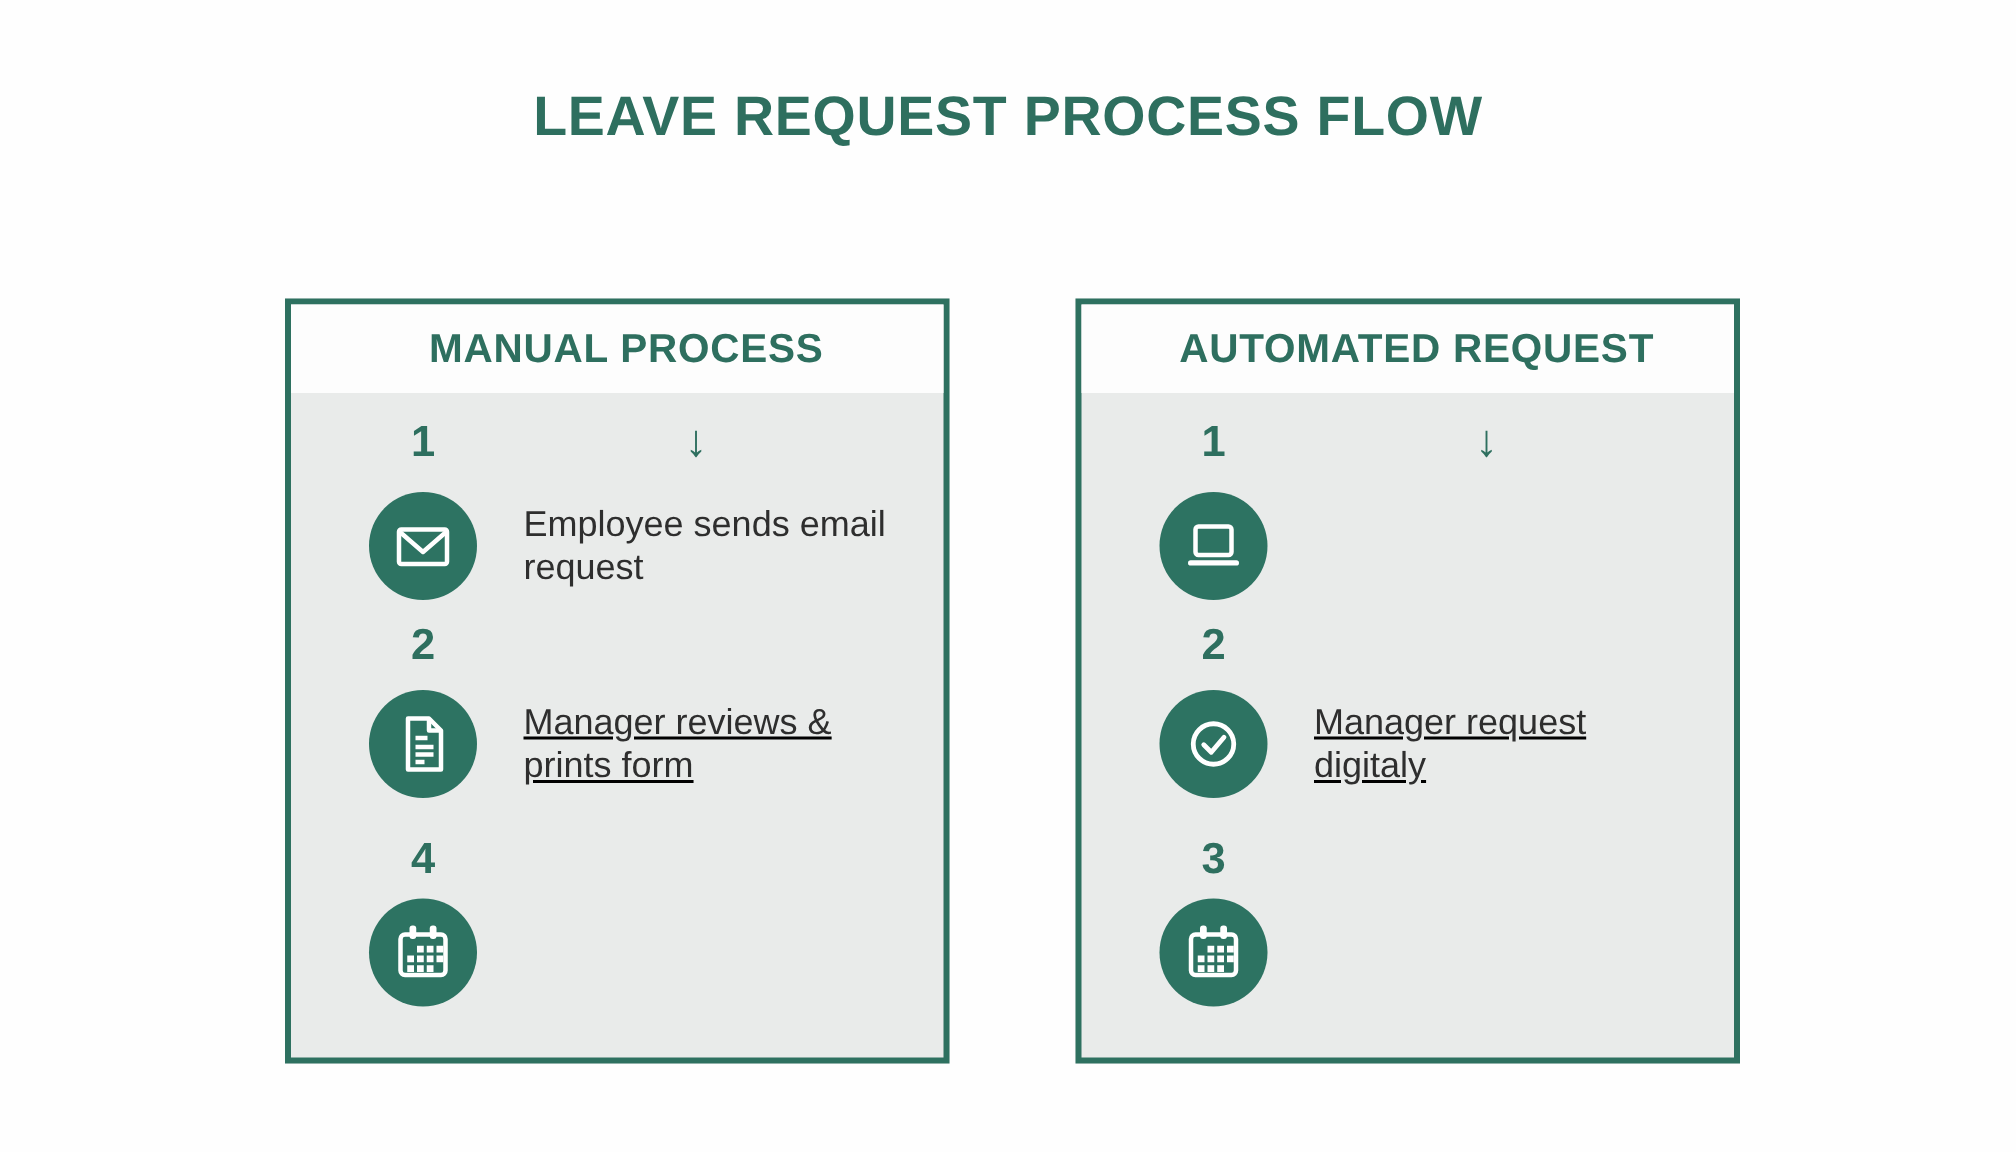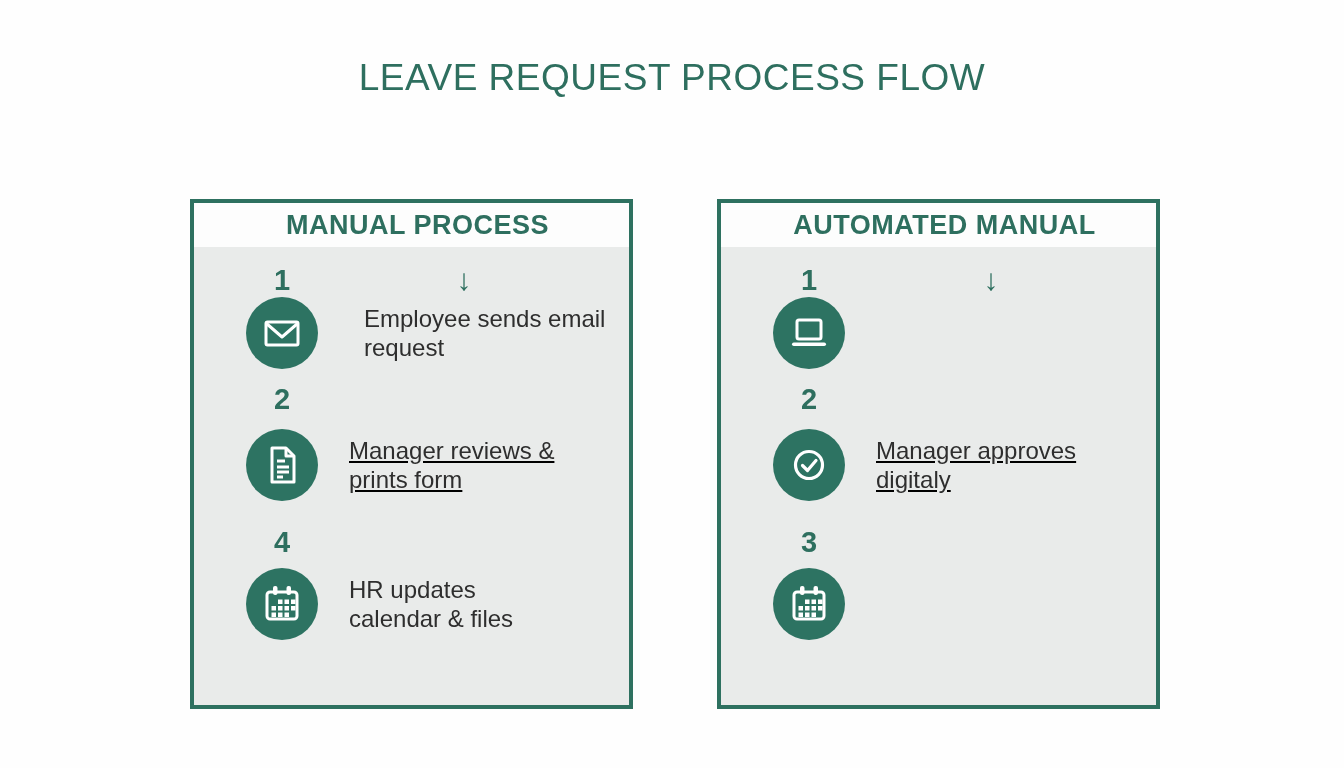--- a/index.html
+++ b/index.html
@@ -15,36 +15,36 @@
     background: #fefefe;
     overflow: hidden;
   }
   .page-title {
     position: absolute;
     top: 57px;
     left: 0;
     width: 100%;
     text-align: center;
     font-size: 37px;
-    font-weight: 400;
+    font-weight: 700;
     letter-spacing: 0.5px;
     color: #2e6f5f;
   }
   .panel {
     position: absolute;
     top: 199px;
     width: 435px;
     height: 502px;
     border: 4px solid #2e7160;
     background: #e9ebea;
   }
   .panel.left  { left: 190px; }
   .panel.right { left: 717px; }
   .panel-header {
-    height: 44px;
+    height: 59px;
     background: #fdfdfd;
     display: flex;
     align-items: center;
     justify-content: center;
     font-size: 27px;
     font-weight: 700;
     letter-spacing: 0.5px;
     color: #2e6f5f;
     padding-left: 12px;
   }
@@ -97,21 +97,21 @@
   .icon-circle svg { display: block; }
   .step-text {
     margin-left: 31px;
     font-size: 24px;
     line-height: 29px;
     color: #2e2e2e;
     white-space: pre-line;
   }
   
   .step1 .num-row  { margin-top: 17px; }
-  .step1 .step-main{ margin-top: 1px; gap: 15px; }
+  .step1 .step-main{ margin-top: 17px; }
   .step2 .num-row  { margin-top: 14px; }
   .step2 .step-main{ margin-top: 14px; text-decoration: underline; }
   .step3 .num-row  { margin-top: 25px; }
   .step3 .step-main{ margin-top: 10px; }
 </style>
 </head>
 <body>
 
 <div class="stage">
 
@@ -175,30 +175,28 @@
                 <rect x="13.5" y="26" width="4.5" height="4.5"></rect>
                   <rect x="20" y="26" width="4.5" height="4.5"></rect>
                   <rect x="26.5" y="26" width="4.5" height="4.5"></rect>
                   <rect x="33" y="26" width="4.5" height="4.5"></rect>
                 <rect x="13.5" y="32.5" width="4.5" height="4.5"></rect>
                   <rect x="20" y="32.5" width="4.5" height="4.5"></rect>
                   <rect x="26.5" y="32.5" width="4.5" height="4.5"></rect>
               </g>
             </svg>
           </div>
-          <div class="step-text">HR updates
-calendar &amp; files</div>
         </div>
       </div>
 
     </div>
   </div>
 
   <div class="panel right">
-    <div class="panel-header">AUTOMATED MANUAL</div>
+    <div class="panel-header">AUTOMATED REQUEST</div>
     <div class="panel-body">
 
       <div class="step step1">
         <div class="num-row">
           <span class="step-num">1</span>
           <span class="down-arrow">↓</span>
         </div>
         <div class="step-main">
           <div class="icon-circle">
             <svg width="48" height="48" viewBox="0 0 48 48" fill="none" stroke="#ffffff" stroke-width="3">
@@ -213,21 +211,21 @@
         <div class="num-row">
           <span class="step-num">2</span>
         </div>
         <div class="step-main">
           <div class="icon-circle">
             <svg width="48" height="48" viewBox="0 0 48 48" fill="none" stroke="#ffffff" stroke-width="3.2">
               <circle cx="24" cy="24" r="13.5"></circle>
               <path d="M17.5 24.5 L22.5 29.5 L31 19.5" stroke-linecap="round" stroke-linejoin="round"></path>
             </svg>
           </div>
-          <div class="step-text">Manager approves
+          <div class="step-text">Manager request
 digitaly</div>
         </div>
       </div>
 
       <div class="step step3">
         <div class="num-row">
           <span class="step-num">3</span>
         </div>
         <div class="step-main">
           <div class="icon-circle">

